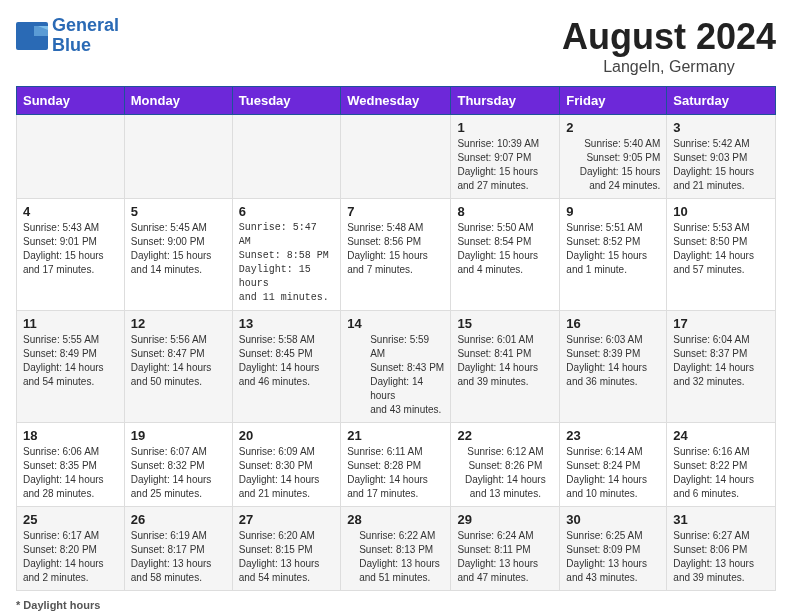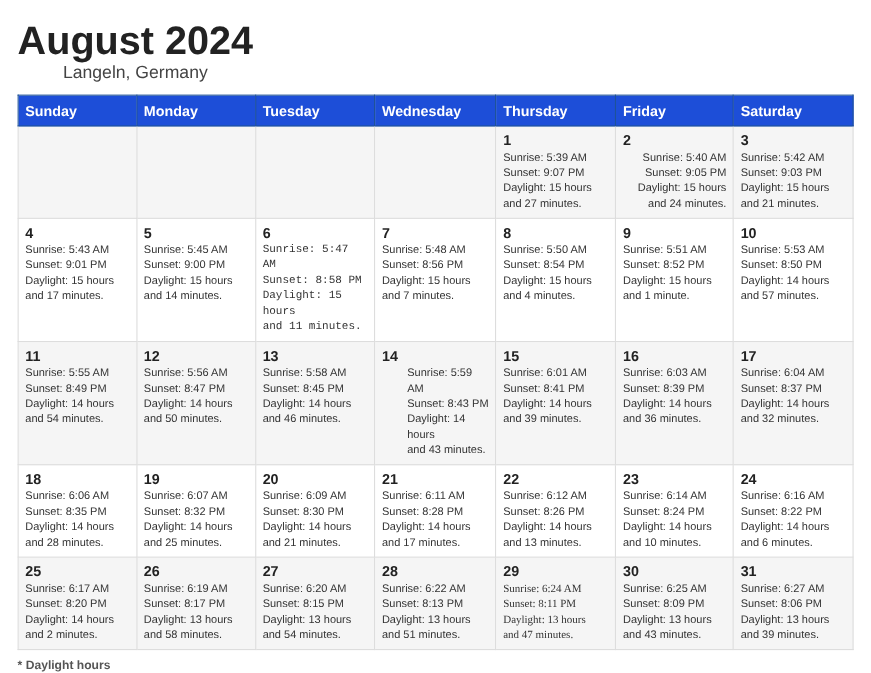--- a/index.html
+++ b/index.html
@@ -44,21 +44,21 @@
     }
     .location {
       font-size: 16px;
       color: #444;
     }
     table {
       width: 100%;
       border-collapse: collapse;
     }
     thead tr {
-      background: #1d4ed8;
+      background: #6d28d9;
     }
     thead th {
       color: #fff;
       font-size: 13px;
       font-weight: bold;
       padding: 6px 6px;
       text-align: left;
       border: 1px solid #1e5299;
     }
     tbody tr {
@@ -98,20 +98,31 @@
       margin-top: 8px;
       font-size: 11px;
       color: #555;
       font-weight: bold;
     }
   </style>
 </head>
 <body>
 
 <div class="header">
+  <div class="logo">
+    <svg class="logo-icon" viewBox="0 0 32 28">
+      <rect x="0" y="0" width="32" height="28" fill="#2a6ab5" rx="2"></rect>
+      <polygon points="18,4 32,4 32,14 18,14" fill="#5a9bd5"></polygon>
+      <polygon points="22,4 32,4 32,8" fill="#7fbfea"></polygon>
+    </svg>
+    <div class="logo-text">
+      <div><span>General</span></div>
+      <div><span style="color:#2a6ab5">Blue</span></div>
+    </div>
+  </div>
   <div class="title-block">
     <div class="month-year">August 2024</div>
     <div class="location">Langeln, Germany</div>
   </div>
 </div>
 
 <table>
   <thead>
     <tr>
     <th>Sunday</th>
@@ -124,21 +135,21 @@
       </tr>
   </thead>
   <tbody id="calendar-body">
   <tr>
         <td class="empty-cell"></td>
         <td class="empty-cell"></td>
         <td class="empty-cell"></td>
         <td class="empty-cell"></td>
         <td>
           <span class="day-num">1</span>
-          <div class="day-detail" style="white-space: pre-line;">Sunrise: 5:39 AM
+          <div class="day-detail" style="white-space: pre-line;">Sunrise: 10:39 AM
 Sunset: 9:07 PM
 Daylight: 15 hours
 and 27 minutes.</div>
         </td>
         <td>
           <span class="day-num">2</span>
           <div class="day-detail" style="white-space: pre-line; text-align: right;">Sunrise: 5:40 AM
 Sunset: 9:05 PM
 Daylight: 15 hours
 and 24 minutes.</div>
@@ -277,21 +288,21 @@
         </td>
         <td>
           <span class="day-num">21</span>
           <div class="day-detail" style="white-space: pre-line;">Sunrise: 6:11 AM
 Sunset: 8:28 PM
 Daylight: 14 hours
 and 17 minutes.</div>
         </td>
         <td>
           <span class="day-num">22</span>
-          <div class="day-detail" style="white-space: pre-line;">Sunrise: 6:12 AM
+          <div class="day-detail" style="white-space: pre-line; text-align: center;">Sunrise: 6:12 AM
 Sunset: 8:26 PM
 Daylight: 14 hours
 and 13 minutes.</div>
         </td>
         <td>
           <span class="day-num">23</span>
           <div class="day-detail" style="white-space: pre-line;">Sunrise: 6:14 AM
 Sunset: 8:24 PM
 Daylight: 14 hours
 and 10 minutes.</div>
@@ -321,28 +332,28 @@
         </td>
         <td>
           <span class="day-num">27</span>
           <div class="day-detail" style="white-space: pre-line;">Sunrise: 6:20 AM
 Sunset: 8:15 PM
 Daylight: 13 hours
 and 54 minutes.</div>
         </td>
         <td>
           <span class="day-num">28</span>
-          <div class="day-detail" style="white-space: pre-line;">Sunrise: 6:22 AM
+          <div class="day-detail" style="white-space: pre-line; margin-left: 12px;">Sunrise: 6:22 AM
 Sunset: 8:13 PM
 Daylight: 13 hours
 and 51 minutes.</div>
         </td>
         <td>
           <span class="day-num">29</span>
-          <div class="day-detail" style="white-space: pre-line; font-family: Liberation Serif, serif;">Sunrise: 6:24 AM
+          <div class="day-detail" style="white-space: pre-line;">Sunrise: 6:24 AM
 Sunset: 8:11 PM
 Daylight: 13 hours
 and 47 minutes.</div>
         </td>
         <td>
           <span class="day-num">30</span>
           <div class="day-detail" style="white-space: pre-line;">Sunrise: 6:25 AM
 Sunset: 8:09 PM
 Daylight: 13 hours
 and 43 minutes.</div>

